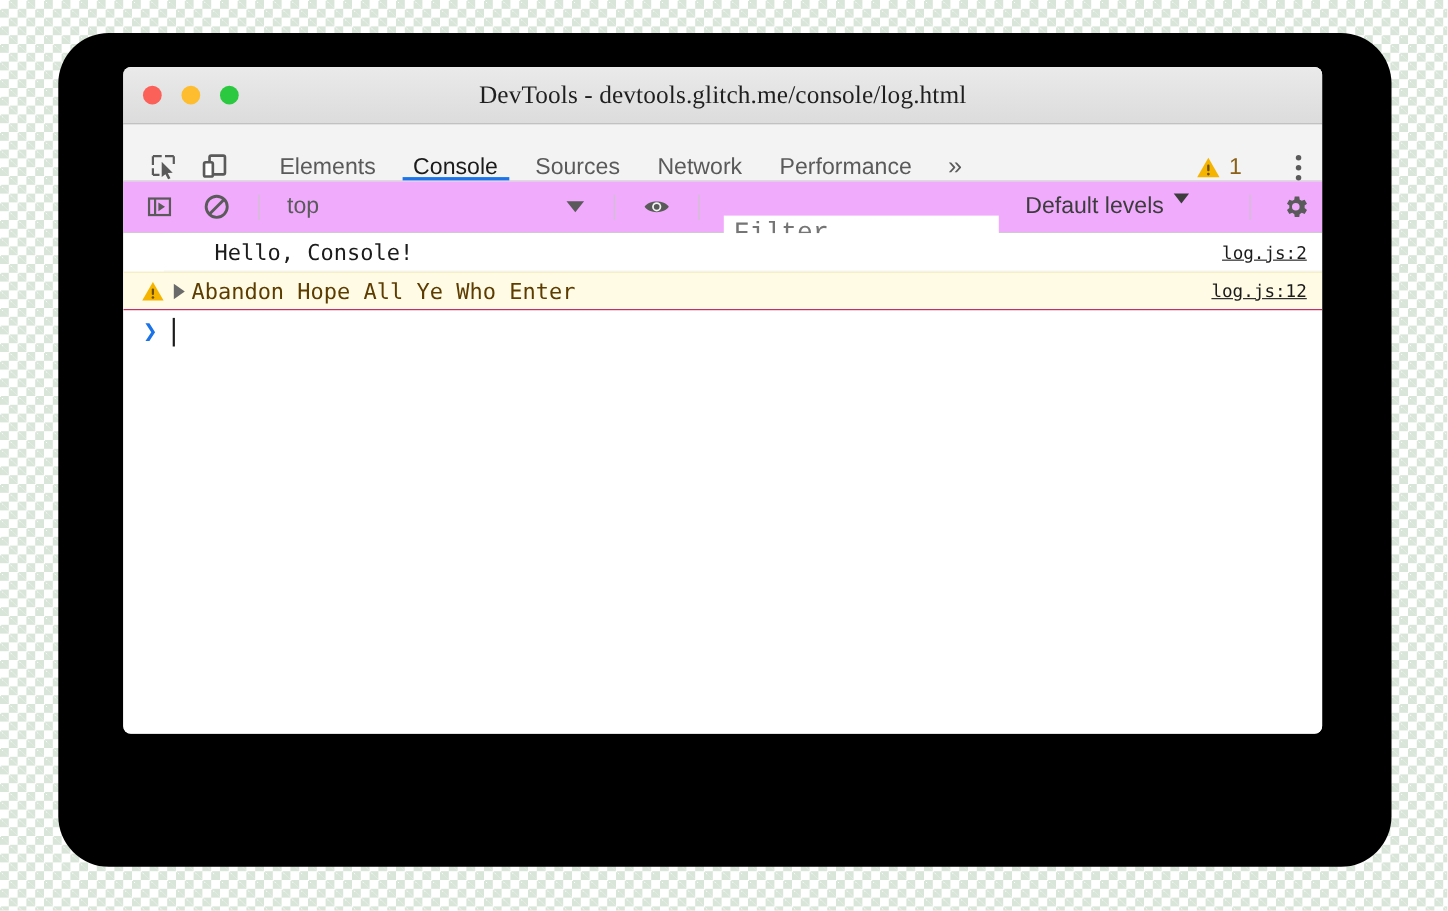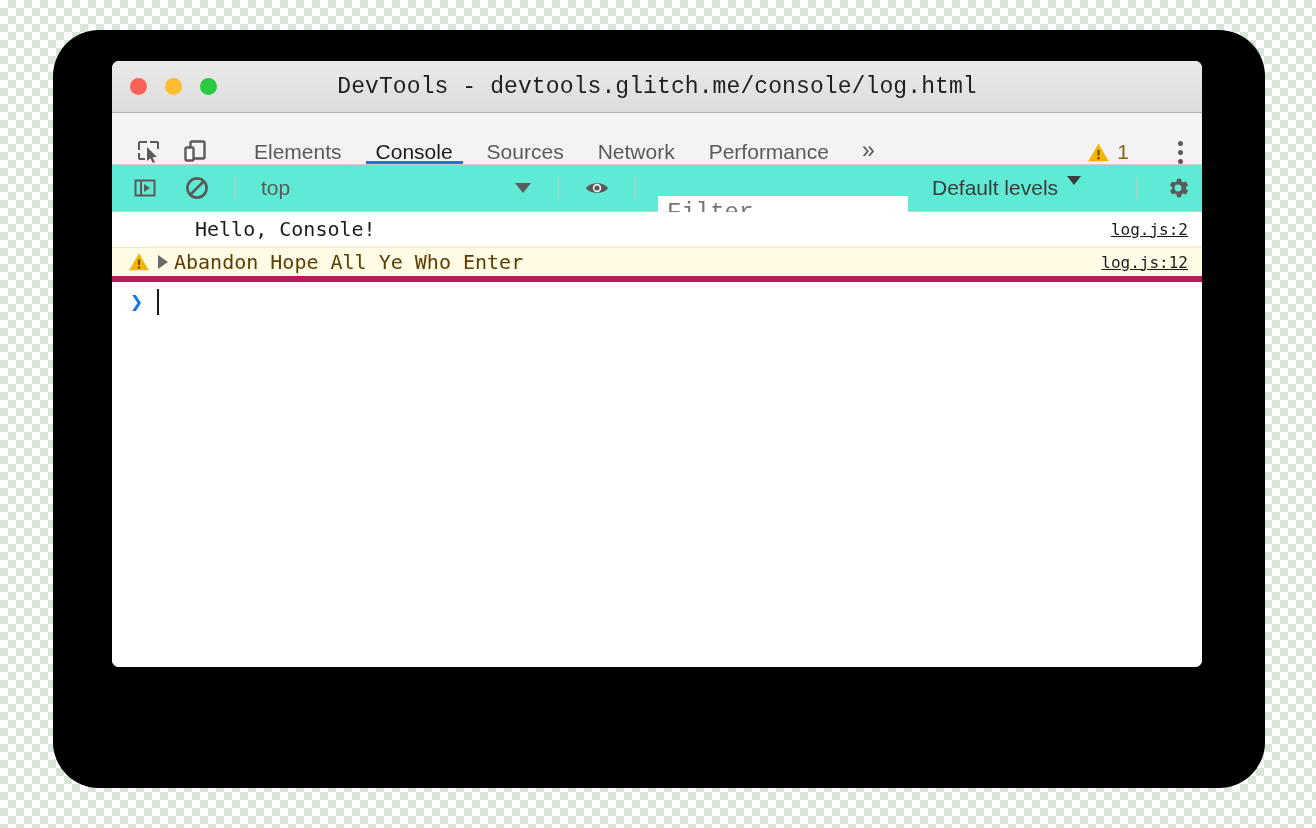--- a/index.html
+++ b/index.html
@@ -74,21 +74,21 @@
     width: 17px;
     height: 17px;
     border-radius: 50%;
   }
   .light.red    { background: #fb6158; }
   .light.yellow { background: #fdbd2e; }
   .light.green  { background: #2ac940; }
   .window-title {
     font-size: 23px;
     color: #1f1f1f;
-    font-family: Liberation Mono, monospace;
+    font-family: Liberation Serif, serif;
     letter-spacing: 0.1px;
   }
 
   
   .tabbar {
     height: 52px;
     flex: 0 0 52px;
     background: #f3f3f3;
     border-bottom: 1px solid #cdcdcd;
     display: flex;
@@ -153,21 +153,21 @@
     display: block;
     width: 5px; height: 5px;
     border-radius: 50%;
     background: #5a5a5a;
   }
 
   
   .ctoolbar {
     height: 47px;
     flex: 0 0 47px;
-    background: #5eead4;
+    background: #f0abfc;
     border-bottom: 1px solid #cdcdcd;
     display: flex;
     align-items: center;
     padding-left: 12px;
     box-sizing: border-box;
     gap: 10px;
   }
   .ct-icon {
     width: 42px;
     height: 47px;
@@ -250,21 +250,21 @@
   }
   .msg.log {
     background: #ffffff;
     color: #1b1b1b;
     padding-left: 46px;
     margin-left: 37px;
   }
   .msg.warning {
     background: #fffbe5;
     border-top: 1px solid #f3eac0;
-    border-bottom: 6px solid #be185d;
+    border-bottom: 1px solid #be185d;
     color: #5c3c00;
   }
   .msg .gutter-icon {
     position: absolute;
     left: 16px;
     top: 50%;
     transform: translateY(-50%);
     width: 22px;
     height: 22px;
     display: flex;

